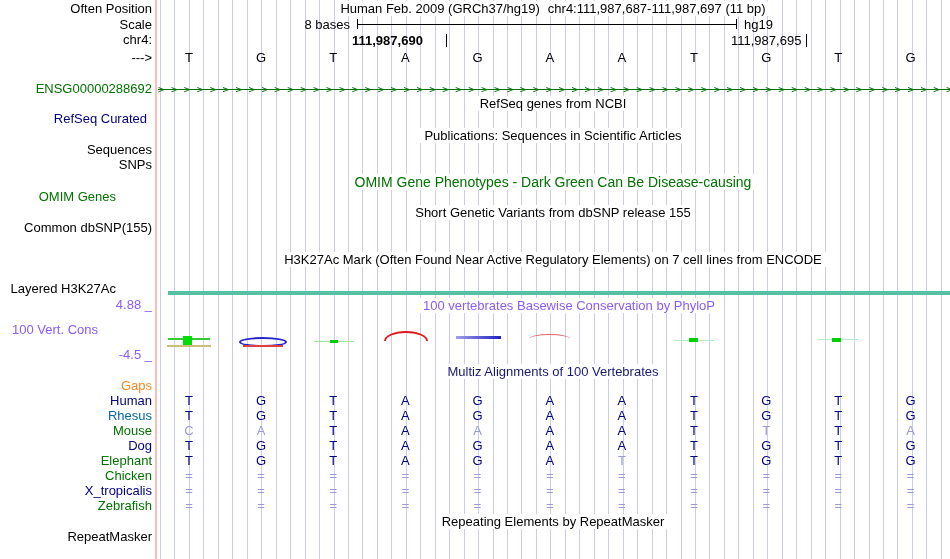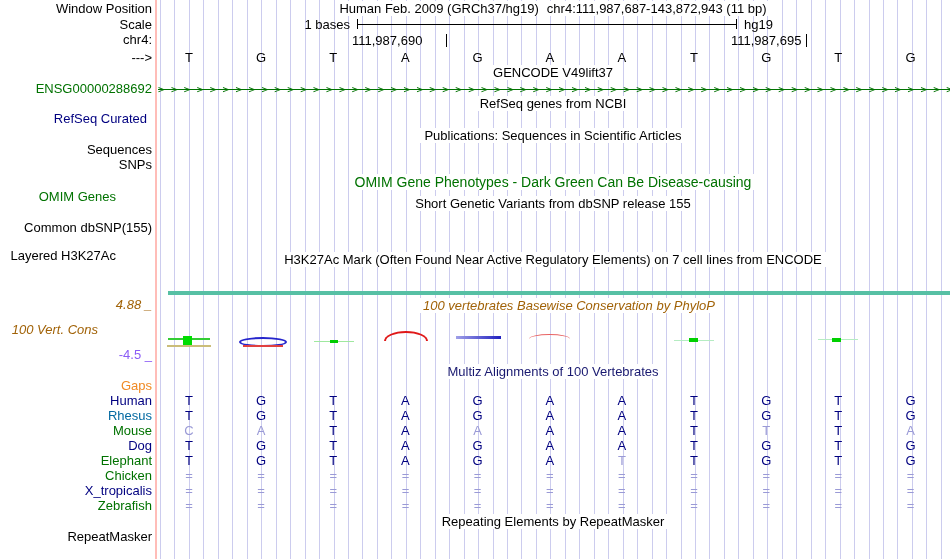--- a/index.html
+++ b/index.html
@@ -6,94 +6,93 @@
   #browser{position:relative;width:950px;height:559px;background:#fff;overflow:hidden;
            font-family:"Liberation Sans", sans-serif;font-size:13px;color:#000;}
   .grid{position:absolute;left:160px;top:0;width:790px;height:559px;
         background:repeating-linear-gradient(to right,#ccccee 0 1px,transparent 1px 14.46px);}
   .pinkline{position:absolute;left:155px;top:0;width:2px;height:559px;background:#ffbdb8;}
   .llabel{position:absolute;white-space:nowrap;line-height:13px;}
   .clabel{position:absolute;left:156px;width:794px;text-align:center;line-height:13px;white-space:nowrap;}
   .clabel span{background:#fff;padding:0 4px;}
   .navy{color:#000080;}
   .green{color:#007200;}
-  .slate{color:#a16207;font-style:italic;}
+  .slate{color:#8b5cf6;}
   .maroon{color:#8b5cf6;}
   .orange{color:#f08a24;margin-left:20px;}
   .bar{position:absolute;background:#000;}
   .cell{position:absolute;width:44px;margin-left:-22px;text-align:center;line-height:13px;}
   .arrowline{position:absolute;left:158px;top:83px;width:792px;height:13px;overflow:hidden;color:#007200;}
   .arrowline .ln{position:absolute;left:0;top:6px;width:100%;height:1px;background:#007200;}
   .arrowline .chev{position:absolute;left:0;top:0;font-family:"DejaVu Sans Mono",monospace;
                    font-size:11px;letter-spacing:6.3px;line-height:13px;}
   .tealline{position:absolute;left:168px;top:291px;width:782px;height:4px;background:#57c0a4;}
   .cons{position:absolute;}
 </style>
 </head>
 <body>
 
 <div id="browser">
   <div class="grid"></div>
   <div class="pinkline"></div>
 
-  <div class="llabel" style="top:2px;right:798px;">Window Position</div>
+  <div class="llabel" style="top:2px;right:798px;">Often Position</div>
   <div class="clabel" style="top:2px;">
-    <span>Human Feb. 2009 (GRCh37/hg19)</span><span>chr4:111,987,687-143,872,943 (11 bp)</span>
+    <span>Human Feb. 2009 (GRCh37/hg19)</span><span>chr4:111,987,687-111,987,697 (11 bp)</span>
   </div>
 
   <div class="llabel" style="top:18px;right:798px;">Scale</div>
-  <div class="llabel" style="top:18px;right:600px;">1 bases</div>
+  <div class="llabel" style="top:18px;right:600px;">8 bases</div>
   <div class="bar" style="left:357px;top:24px;width:380px;height:1px;"></div>
   <div class="bar" style="left:357px;top:19px;width:1px;height:10px;"></div>
   <div class="bar" style="left:736px;top:19px;width:1px;height:10px;"></div>
   <div class="llabel" style="top:18px;left:744px;">hg19</div>
 
   <div class="llabel" style="top:33px;right:798px;">chr4:</div>
-  <div class="llabel" style="top:34px;left:352px;">111,987,690</div>
+  <div class="llabel" style="top:34px;left:352px;font-weight:bold;">111,987,690</div>
   <div class="bar" style="left:446px;top:34px;width:1px;height:13px;"></div>
   <div class="llabel" style="top:34px;left:731px;">111,987,695</div>
   <div class="bar" style="left:806px;top:34px;width:1px;height:13px;"></div>
 
   <div class="llabel" style="top:51px;right:798px;">---&gt;</div>
   <div id="seq-row">
       <div class="cell" style="left: 189px; top: 51px; color: rgb(0, 0, 0);">T</div>
       <div class="cell" style="left: 261.15px; top: 51px; color: rgb(0, 0, 0);">G</div>
       <div class="cell" style="left: 333.3px; top: 51px; color: rgb(0, 0, 0);">T</div>
       <div class="cell" style="left: 405.45px; top: 51px; color: rgb(0, 0, 0);">A</div>
       <div class="cell" style="left: 477.6px; top: 51px; color: rgb(0, 0, 0);">G</div>
       <div class="cell" style="left: 549.75px; top: 51px; color: rgb(0, 0, 0);">A</div>
       <div class="cell" style="left: 621.9px; top: 51px; color: rgb(0, 0, 0);">A</div>
       <div class="cell" style="left: 694.05px; top: 51px; color: rgb(0, 0, 0);">T</div>
       <div class="cell" style="left: 766.2px; top: 51px; color: rgb(0, 0, 0);">G</div>
       <div class="cell" style="left: 838.35px; top: 51px; color: rgb(0, 0, 0);">T</div>
       <div class="cell" style="left: 910.5px; top: 51px; color: rgb(0, 0, 0);">G</div>
     </div>
 
-  <div class="clabel" style="top:66px;"><span>GENCODE V49lift37</span></div>
   <div class="llabel green" style="top:82px;right:798px;">ENSG00000288692</div>
   <div class="arrowline">
     <div class="ln"></div>
     <div class="chev">&gt;&gt;&gt;&gt;&gt;&gt;&gt;&gt;&gt;&gt;&gt;&gt;&gt;&gt;&gt;&gt;&gt;&gt;&gt;&gt;&gt;&gt;&gt;&gt;&gt;&gt;&gt;&gt;&gt;&gt;&gt;&gt;&gt;&gt;&gt;&gt;&gt;&gt;&gt;&gt;&gt;&gt;&gt;&gt;&gt;&gt;&gt;&gt;&gt;&gt;&gt;&gt;&gt;&gt;&gt;&gt;&gt;&gt;&gt;&gt;&gt;&gt;</div>
   </div>
 
   <div class="clabel" style="top:97px;"><span>RefSeq genes from NCBI</span></div>
   <div class="llabel navy" style="top:112px;right:803px;">RefSeq Curated</div>
 
   <div class="clabel" style="top:129px;"><span>Publications: Sequences in Scientific Articles</span></div>
   <div class="llabel" style="top:143px;right:798px;">Sequences</div>
   <div class="llabel" style="top:158px;right:798px;">SNPs</div>
 
   <div class="clabel green" style="top:176px;font-size:14px;"><span>OMIM Gene Phenotypes - Dark Green Can Be Disease-causing</span></div>
   <div class="llabel green" style="top:190px;right:834px;">OMIM Genes</div>
 
-  <div class="clabel" style="top:197px;"><span>Short Genetic Variants from dbSNP release 155</span></div>
+  <div class="clabel" style="top:206px;"><span>Short Genetic Variants from dbSNP release 155</span></div>
   <div class="llabel" style="top:221px;right:798px;">Common dbSNP(155)</div>
 
   <div class="clabel" style="top:253px;"><span>H3K27Ac Mark (Often Found Near Active Regulatory Elements) on 7 cell lines from ENCODE</span></div>
-  <div class="llabel" style="top:249px;right:834px;margin-left:45px;">Layered H3K27Ac</div>
+  <div class="llabel" style="top:282px;right:834px;margin-left:45px;">Layered H3K27Ac</div>
 
   <div class="tealline"></div>
   <div class="llabel slate" style="top:298px;right:798px;">4.88 _</div>
   <div class="clabel slate" style="top:299px;padding-left:16px;"><span>100 vertebrates Basewise Conservation by PhyloP</span></div>
   <div class="llabel slate" style="top:323px;right:852px;">100 Vert. Cons</div>
   <div class="llabel maroon" style="top:348px;right:798px;">-4.5 _</div>
 
   <div class="cons" style="left:168px;top:338px;width:42px;height:2px;background:#33cc33;"></div>
   <div class="cons" style="left:183px;top:336px;width:9px;height:11px;background:#00dd00;"></div>
   <div class="cons" style="left:167px;top:345px;width:44px;height:2px;background:#cbbd7a;"></div>

